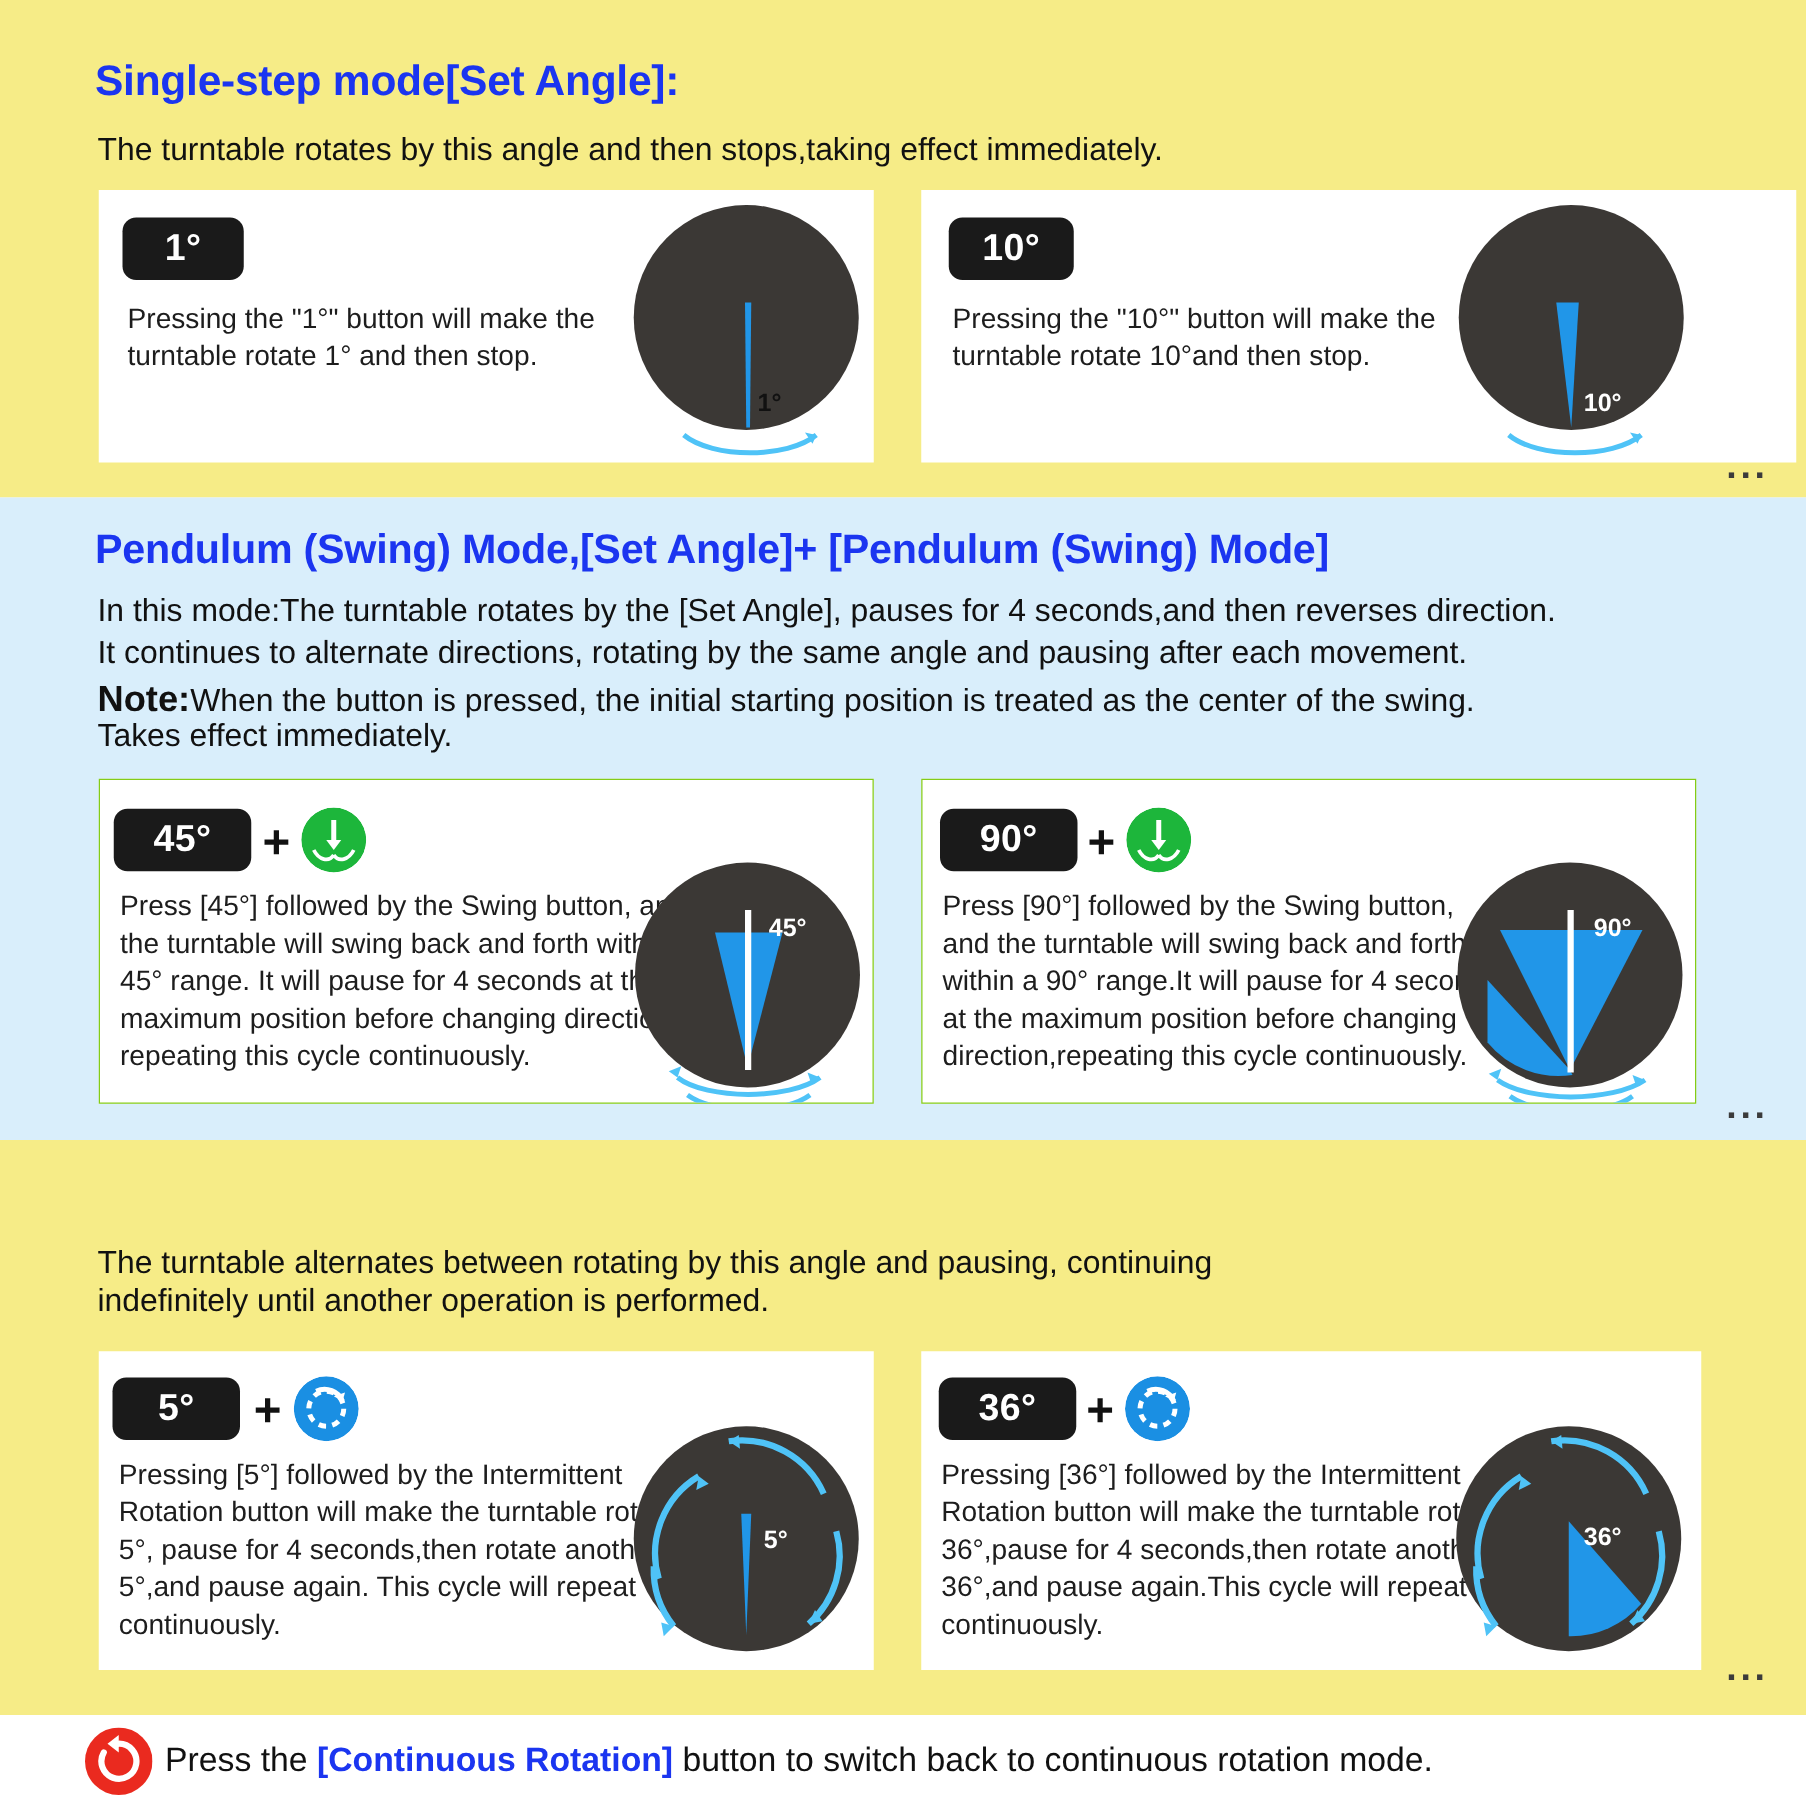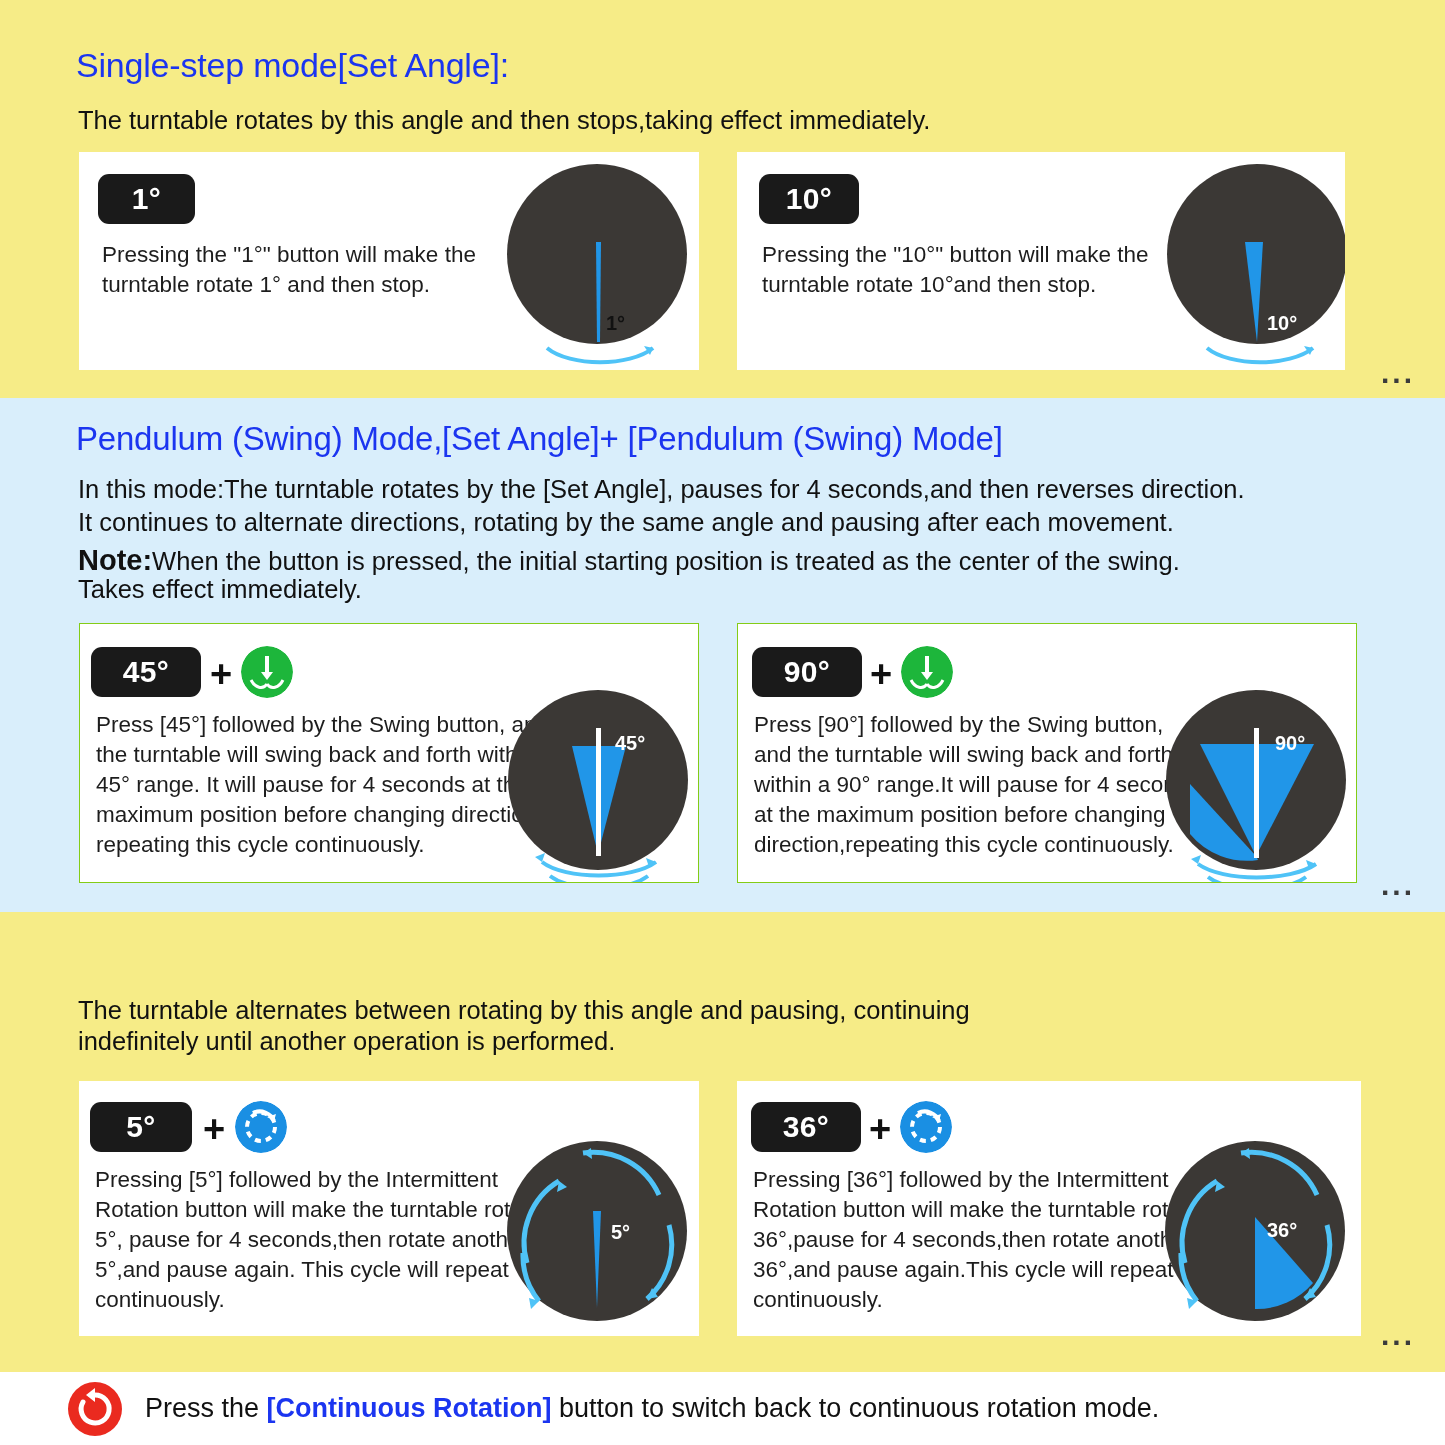--- a/index.html
+++ b/index.html
@@ -31,21 +31,21 @@
   .band-blue   { background: #d9eefb; }
 
   .band1 { top: 0;    height: 398px; }
   .band2 { top: 398px; height: 514px; }
   .band3 { top: 912px; height: 460px; }
 
   
   .sec-title {
     position: absolute;
     color: #1b35f0;
-    font-weight: normal;
+    font-weight: bold;
     letter-spacing: -0.2px;
     white-space: nowrap;
   }
   .sec-desc {
     position: absolute;
     color: #111111;
     font-size: 25.5px;
     line-height: 31px;
   }
 
@@ -139,21 +139,21 @@
 
     <div class="disc" style="left:428px; top:12px; width:180px; height:180px;"></div>
     <svg style="position:absolute; left:406px; top:10px;" width="230" height="208" viewBox="0 0 230 208">
       <path d="M112 180 L111 80 L116 80 L115 180 Z" fill="#2196e8"></path>
       <path d="M62 186 C85 205, 145 205, 168 186" stroke="#4fc3f7" stroke-width="4" fill="none"></path>
       <path d="M168 186 l-9 -2 l6 9 z" fill="#4fc3f7"></path>
     </svg>
     <div style="position:absolute; left:527px; top:160px; font-size:20px; font-weight:bold; color:#111;">1°</div>
   </div>
 
-  <div class="card" style="left:737px; top:152px; width:608px; height:218px;">
+  <div class="card" style="left:737px; top:152px; width:700px; height:218px;">
     <div class="pill" style="left:22px; top:22px; width:100px; height:50px; font-size:30px;">10°</div>
     <div class="card-text" style="left:25px; top:88px; width:420px;">Pressing the "10°" button will make the turntable rotate 10°and then stop.</div>
 
     <div class="disc" style="left:430px; top:12px; width:180px; height:180px;"></div>
     <svg style="position:absolute; left:408px; top:10px;" width="230" height="208" viewBox="0 0 230 208">
       <path d="M112 180 L100 80 L118 80 Z" fill="#2196e8"></path>
       <path d="M62 186 C85 205, 145 205, 168 186" stroke="#4fc3f7" stroke-width="4" fill="none"></path>
       <path d="M168 186 l-9 -2 l6 9 z" fill="#4fc3f7"></path>
     </svg>
     <div style="position:absolute; left:530px; top:160px; font-size:20px; font-weight:bold; color:#fff;">10°</div>
@@ -282,18 +282,18 @@
   </div>
 
   <div class="dots" style="left:1381px; top:1320px;">...</div>
 
   <div class="footer-row">
     <svg style="margin-left:68px;" width="54" height="54" viewBox="0 0 54 54">
       <circle cx="27" cy="27" r="27" fill="#ea2a1f"></circle>
       <path d="M27 13 A14 14 0 1 1 15 20" stroke="#ffffff" stroke-width="5" fill="none" stroke-linecap="round"></path>
       <path d="M27 6 L27 20 L18 13 Z" fill="#ffffff"></path>
     </svg>
-    <div class="footer-text" style="margin-left:23px;">
+    <div class="footer-text" style="margin-left:10px;">
       <span>Press the </span><span class="blue">[Continuous Rotation]</span><span> button to switch back to continuous rotation mode.</span>
     </div>
   </div>
 
 </div>
 
 </body></html>

